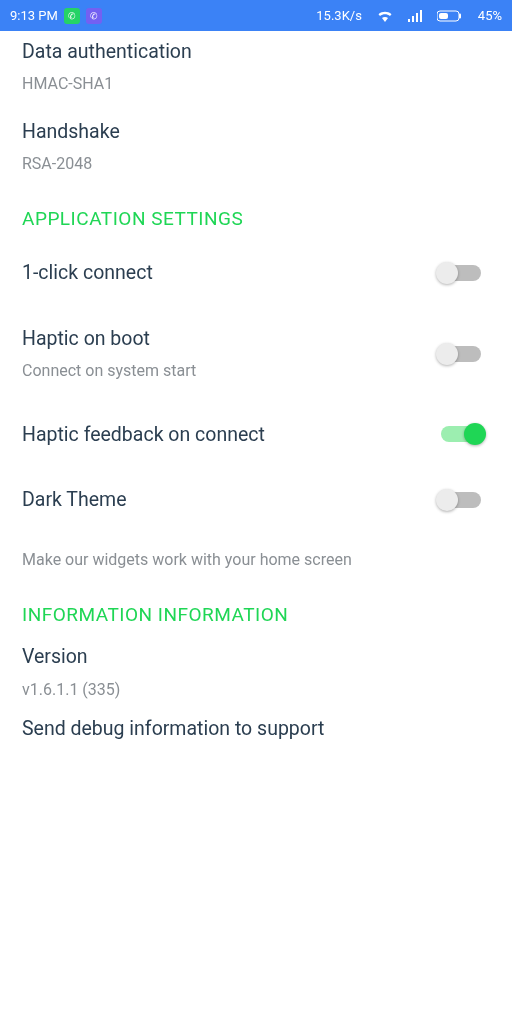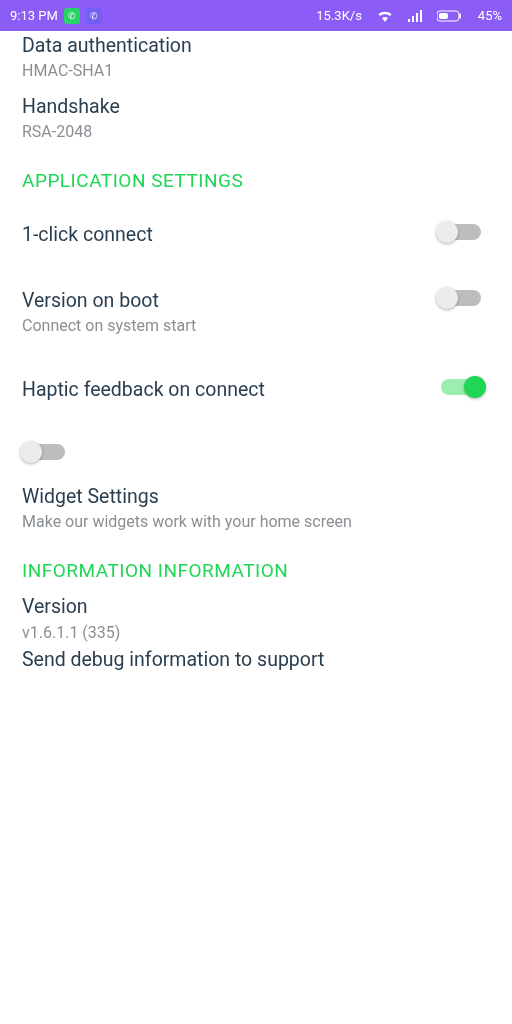--- a/index.html
+++ b/index.html
@@ -1,28 +1,28 @@
 <!DOCTYPE html>
 <html><head>
   <meta charset="utf-8">
   <style>
     * { margin: 0; padding: 0; box-sizing: border-box; }
     body { font-family: Roboto, -apple-system, sans-serif; width: 512px; height: 1024px; background: #fff; overflow: hidden; }
-    .status-bar { height: 31px; background: #8b5cf6; display: flex; align-items: center; justify-content: space-between; padding: 0 10px; color: #fff; font-size: 13px; }
+    .status-bar { height: 31px; background: #3b82f6; display: flex; align-items: center; justify-content: space-between; padding: 0 10px; color: #fff; font-size: 13px; }
     .status-left { display: flex; align-items: center; gap: 6px; }
     .status-right { display: flex; align-items: center; gap: 15px; }
     .app-icon { width: 16px; height: 16px; border-radius: 3px; display: inline-flex; align-items: center; justify-content: center; font-size: 9px; }
     .whatsapp { background: #25d366; color: #fff; }
     .viber { background: #7360f2; color: #fff; }
     .content { padding: 0 22px; }
-    .row { padding: 2px 0; }
+    .row { padding: 8px 0; }
     .row-title { font-size: 19.5px; color: #2b3e50; font-weight: 400; line-height: 1.3; }
-    .row-sub { font-size: 16px; color: #8a8f94; margin-top: 3px; line-height: 1.3; }
+    .row-sub { font-size: 16px; color: #8a8f94; margin-top: 10px; line-height: 1.3; }
     .section-header { font-size: 19px; color: #1fd655; letter-spacing: 0.5px; padding: 24px 0 10px 0; font-weight: 400; }
-    .toggle-row { display: flex; align-items: flex-start; justify-content: space-between; padding: 20px 0; }
+    .toggle-row { display: flex; align-items: center; justify-content: space-between; padding: 20px 0; }
     .toggle-row .text { flex: 1; padding-right: 10px; }
     .switch { position: relative; width: 46px; height: 20px; flex-shrink: 0; margin-right: 6px; }
     .switch .track { position: absolute; top: 50%; left: 0; width: 40px; height: 16px; border-radius: 10px; background: #bdbdbd; transform: translateY(-50%); left: 3px; }
     .switch .thumb { position: absolute; top: 50%; width: 22px; height: 22px; border-radius: 50%; background: #ececec; transform: translateY(-50%); left: -2px; box-shadow: 0 1px 3px rgba(0,0,0,0.3); }
     .switch.on .track { background: #9ceeb0; }
     .switch.on .thumb { background: #1fd655; left: auto; right: -2px; }
     .spacer-small { height: 8px; }
     .signal svg, .wifi svg, .battery svg { display: block; }
   </style>
 </head>
@@ -78,48 +78,50 @@
       <div class="row-title">1-click connect</div>
     </div>
     <div class="switch">
         <div class="track"></div>
         <div class="thumb"></div>
       </div>
   </div>
 
   <div class="toggle-row">
     <div class="text">
-      <div class="row-title">Version on boot</div>
+      <div class="row-title">Haptic on boot</div>
       <div class="row-sub">Connect on system start</div>
     </div>
     <div class="switch">
         <div class="track"></div>
         <div class="thumb"></div>
       </div>
   </div>
 
   <div class="toggle-row">
     <div class="text">
       <div class="row-title">Haptic feedback on connect</div>
     </div>
     <div class="switch on">
         <div class="track"></div>
         <div class="thumb"></div>
       </div>
   </div>
 
   <div class="toggle-row">
+    <div class="text">
+      <div class="row-title">Dark Theme</div>
+    </div>
     <div class="switch">
         <div class="track"></div>
         <div class="thumb"></div>
       </div>
   </div>
 
   <div class="row">
-    <div class="row-title">Widget Settings</div>
     <div class="row-sub">Make our widgets work with your home screen</div>
   </div>
 
 
   <div class="section-header">INFORMATION INFORMATION</div>
 
   <div class="row">
     <div class="row-title">Version</div>
     <div class="row-sub">v1.6.1.1 (335)</div>
   </div>

